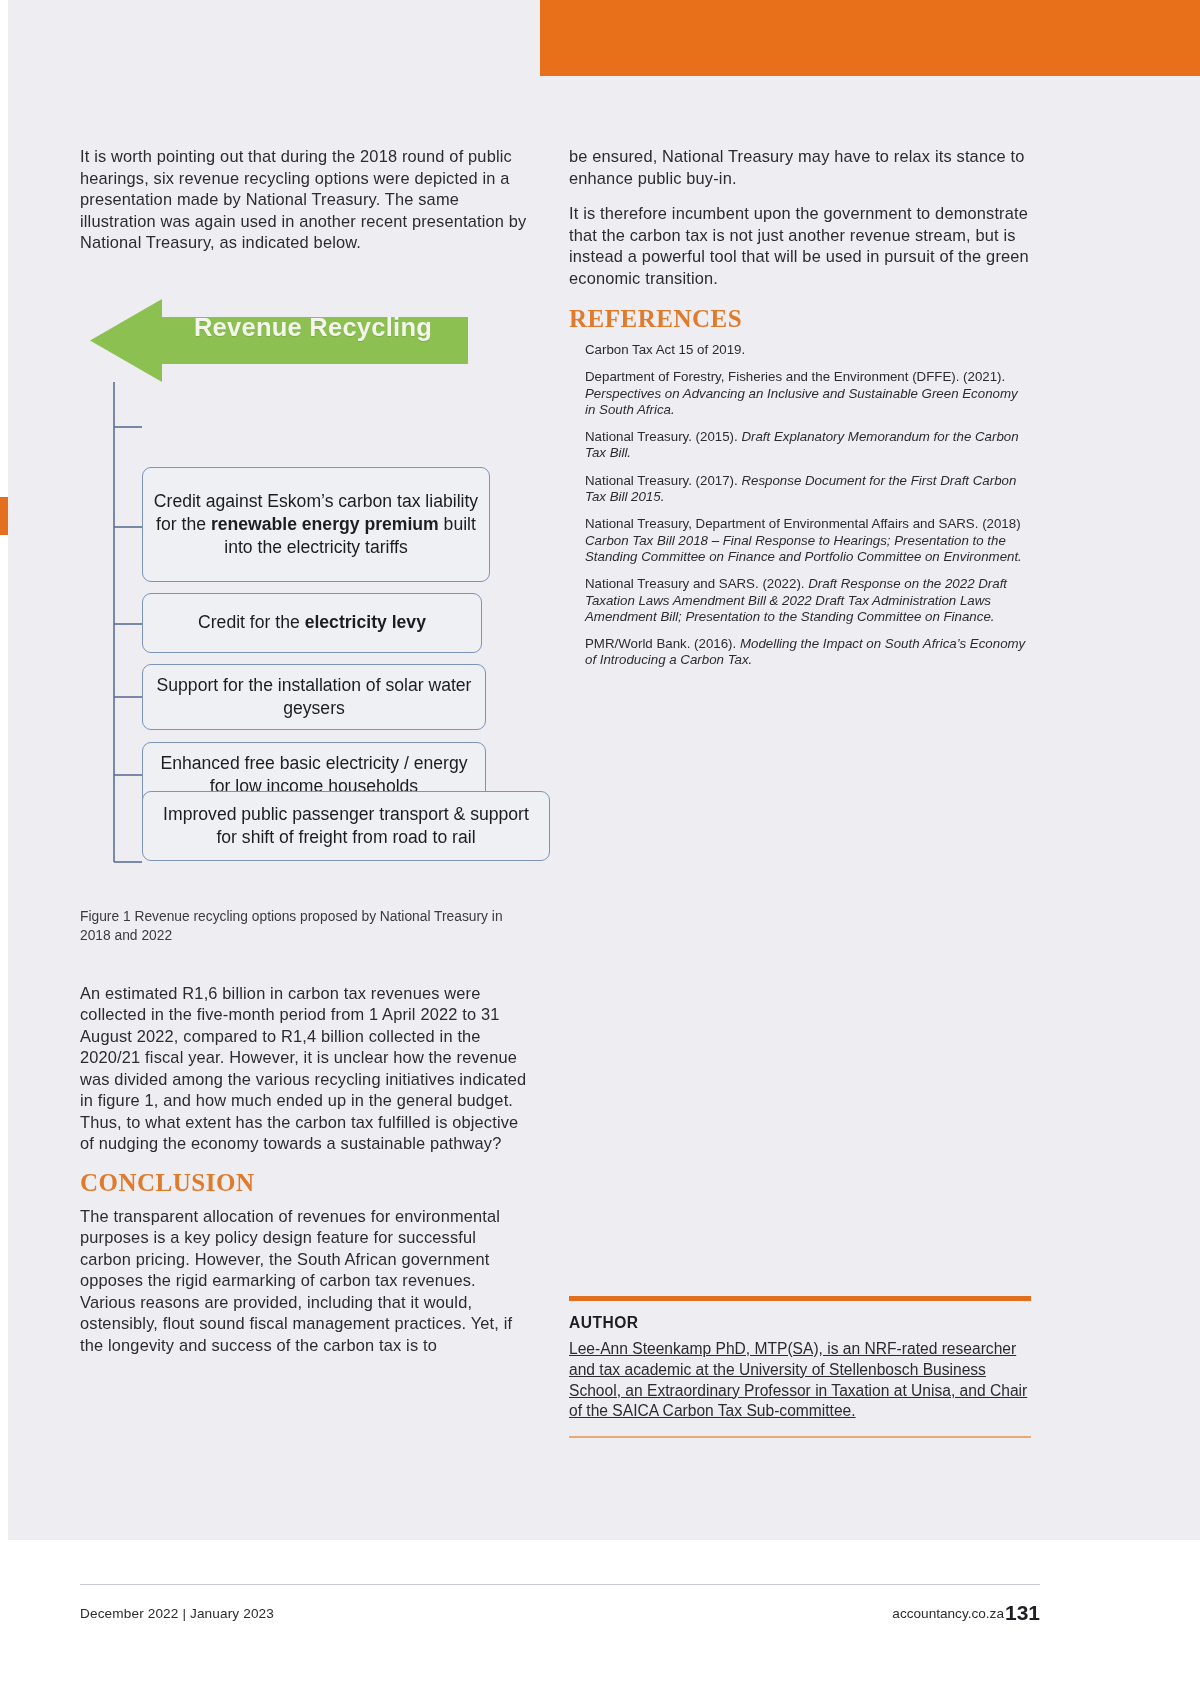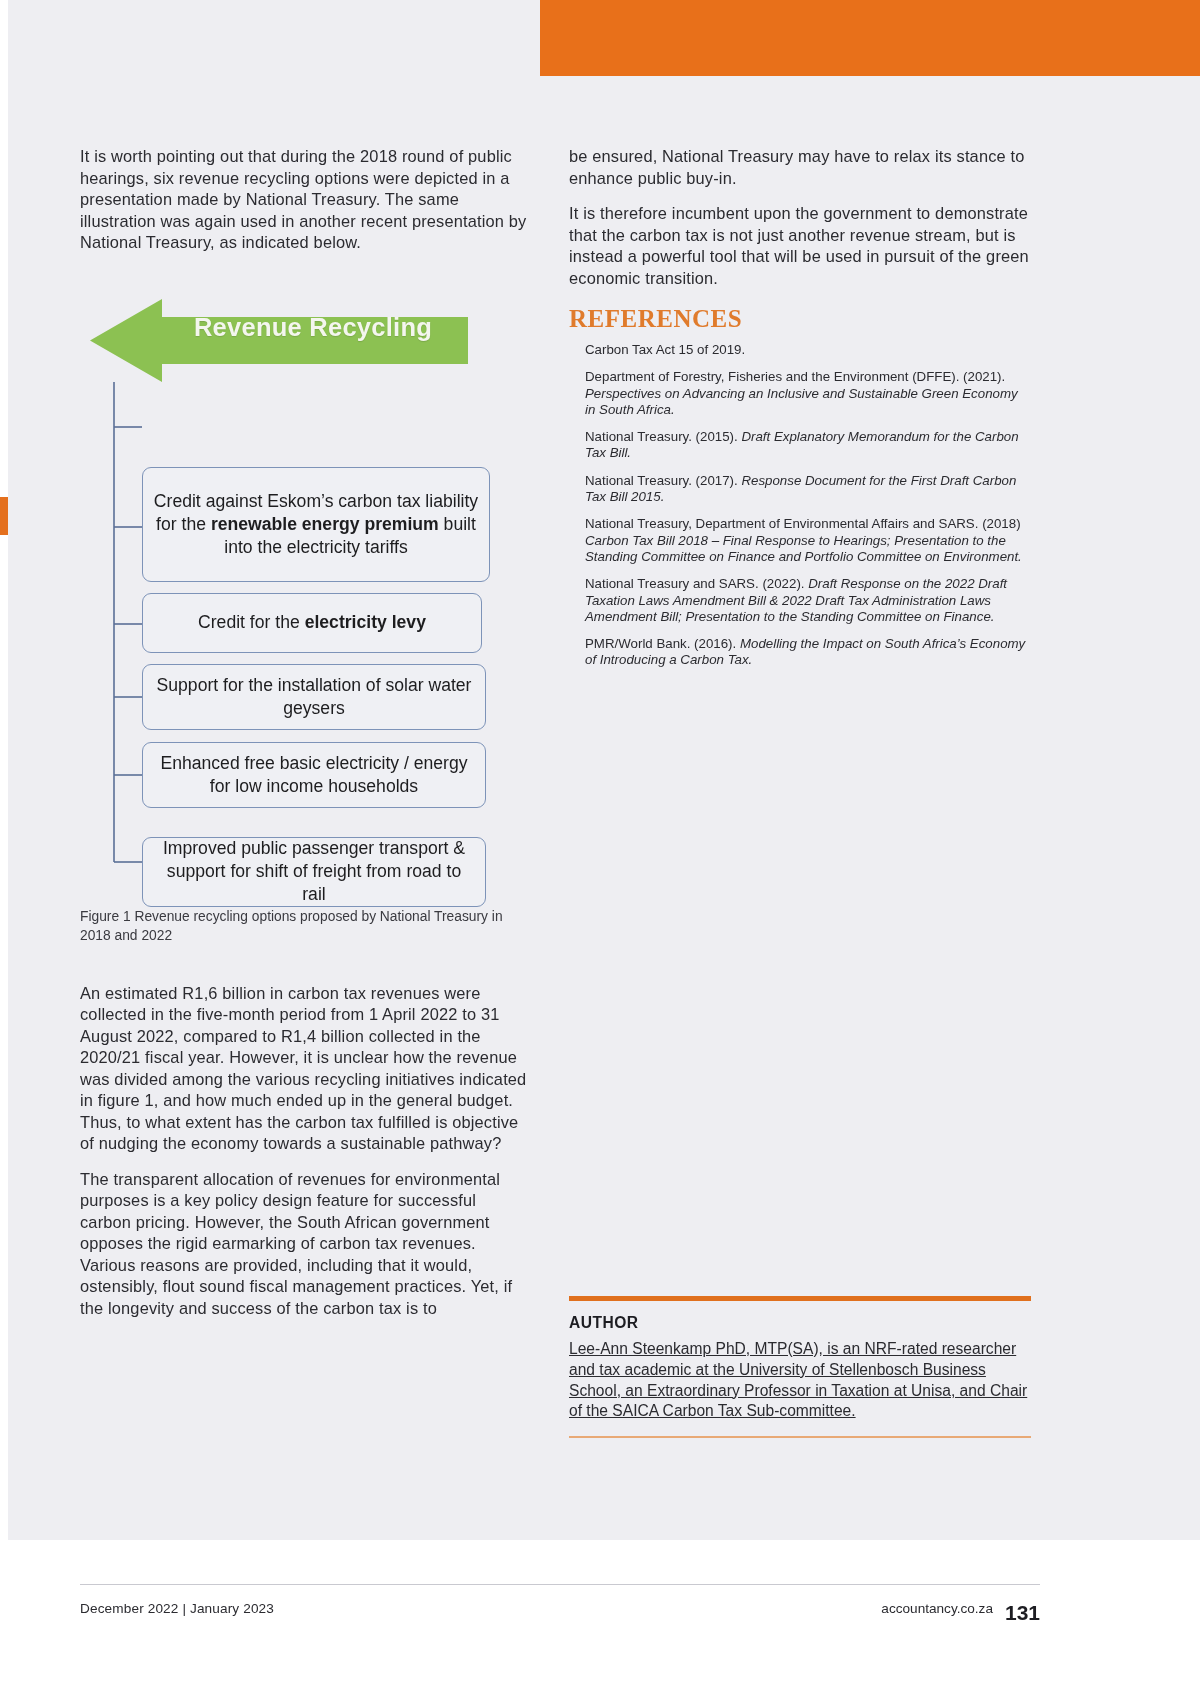--- a/index.html
+++ b/index.html
@@ -153,21 +153,21 @@
     line-height: 23px;
     color: #1d1d1f;
   }
   .opt-box b { font-weight: bold; }
 
   .opt-1 { top: 110px;  width: 330px; height: 62px; font-weight: bold; }
   .opt-2 { top: 183px;  width: 348px; height: 115px; }
   .opt-3 { top: 309px;  width: 340px; height: 60px; }
   .opt-4 { top: 380px;  width: 344px; height: 66px; }
   .opt-5 { top: 458px;  width: 344px; height: 66px; }
-  .opt-6 { top: 553px;  width: 344px; height: 70px; }
+  .opt-6 { top: 507px;  width: 408px; height: 70px; }
 
   .figure-caption {
     margin: 8px 0 0 0;
     font-size: 13.8px;
     line-height: 19px;
     color: #3a3a40;
   }
 
   
   .ref-list { margin-top: 2px; }
@@ -230,22 +230,22 @@
     align-items: baseline;
     justify-content: space-between;
   }
   .footer-left {
     font-size: 13.6px;
     color: #2b2b30;
     letter-spacing: 0.01em;
   }
   .footer-right {
     display: flex;
-    align-items: flex-start;
-    gap: 12px;
+    align-items: center;
+    gap: 1px;
   }
   .footer-site {
     font-size: 13.6px;
     color: #2b2b30;
   }
   .footer-page {
     font-size: 21px;
     font-weight: bold;
     color: #1d1d22;
   }
@@ -310,20 +310,21 @@
 
       </div>
     </div>
 
     <p class="figure-caption">Figure 1 Revenue recycling options proposed by National Treasury in 2018 and 2022</p>
 
     <div style="height:38px"></div>
 
     <p class="body">An estimated R1,6 billion in carbon tax revenues were collected in the five-month period from 1 April 2022 to 31 August 2022, compared to R1,4 billion collected in the 2020/21 fiscal year. However, it is unclear how the revenue was divided among the various recycling initiatives indicated in figure 1, and how much ended up in the general budget. Thus, to what extent has the carbon tax fulfilled is objective of nudging the economy towards a sustainable pathway?</p>
 
+    <h2 class="section-head tight">CONCLUSION</h2>
 
     <p class="body">The transparent allocation of revenues for environmental purposes is a key policy design feature for successful carbon pricing. However, the South African government opposes the rigid earmarking of carbon tax revenues. Various reasons are provided, including that it would, ostensibly, flout sound fiscal management practices. Yet, if the longevity and success of the carbon tax is to</p>
   </div>
 
   <div class="col-right">
     <p class="body">be ensured, National Treasury may have to relax its stance to enhance public buy-in.</p>
     <p class="body">It is therefore incumbent upon the government to demonstrate that the carbon tax is not just another revenue stream, but is instead a powerful tool that will be used in pursuit of the green economic transition.</p>
 
     <h2 class="section-head">REFERENCES</h2>
 

